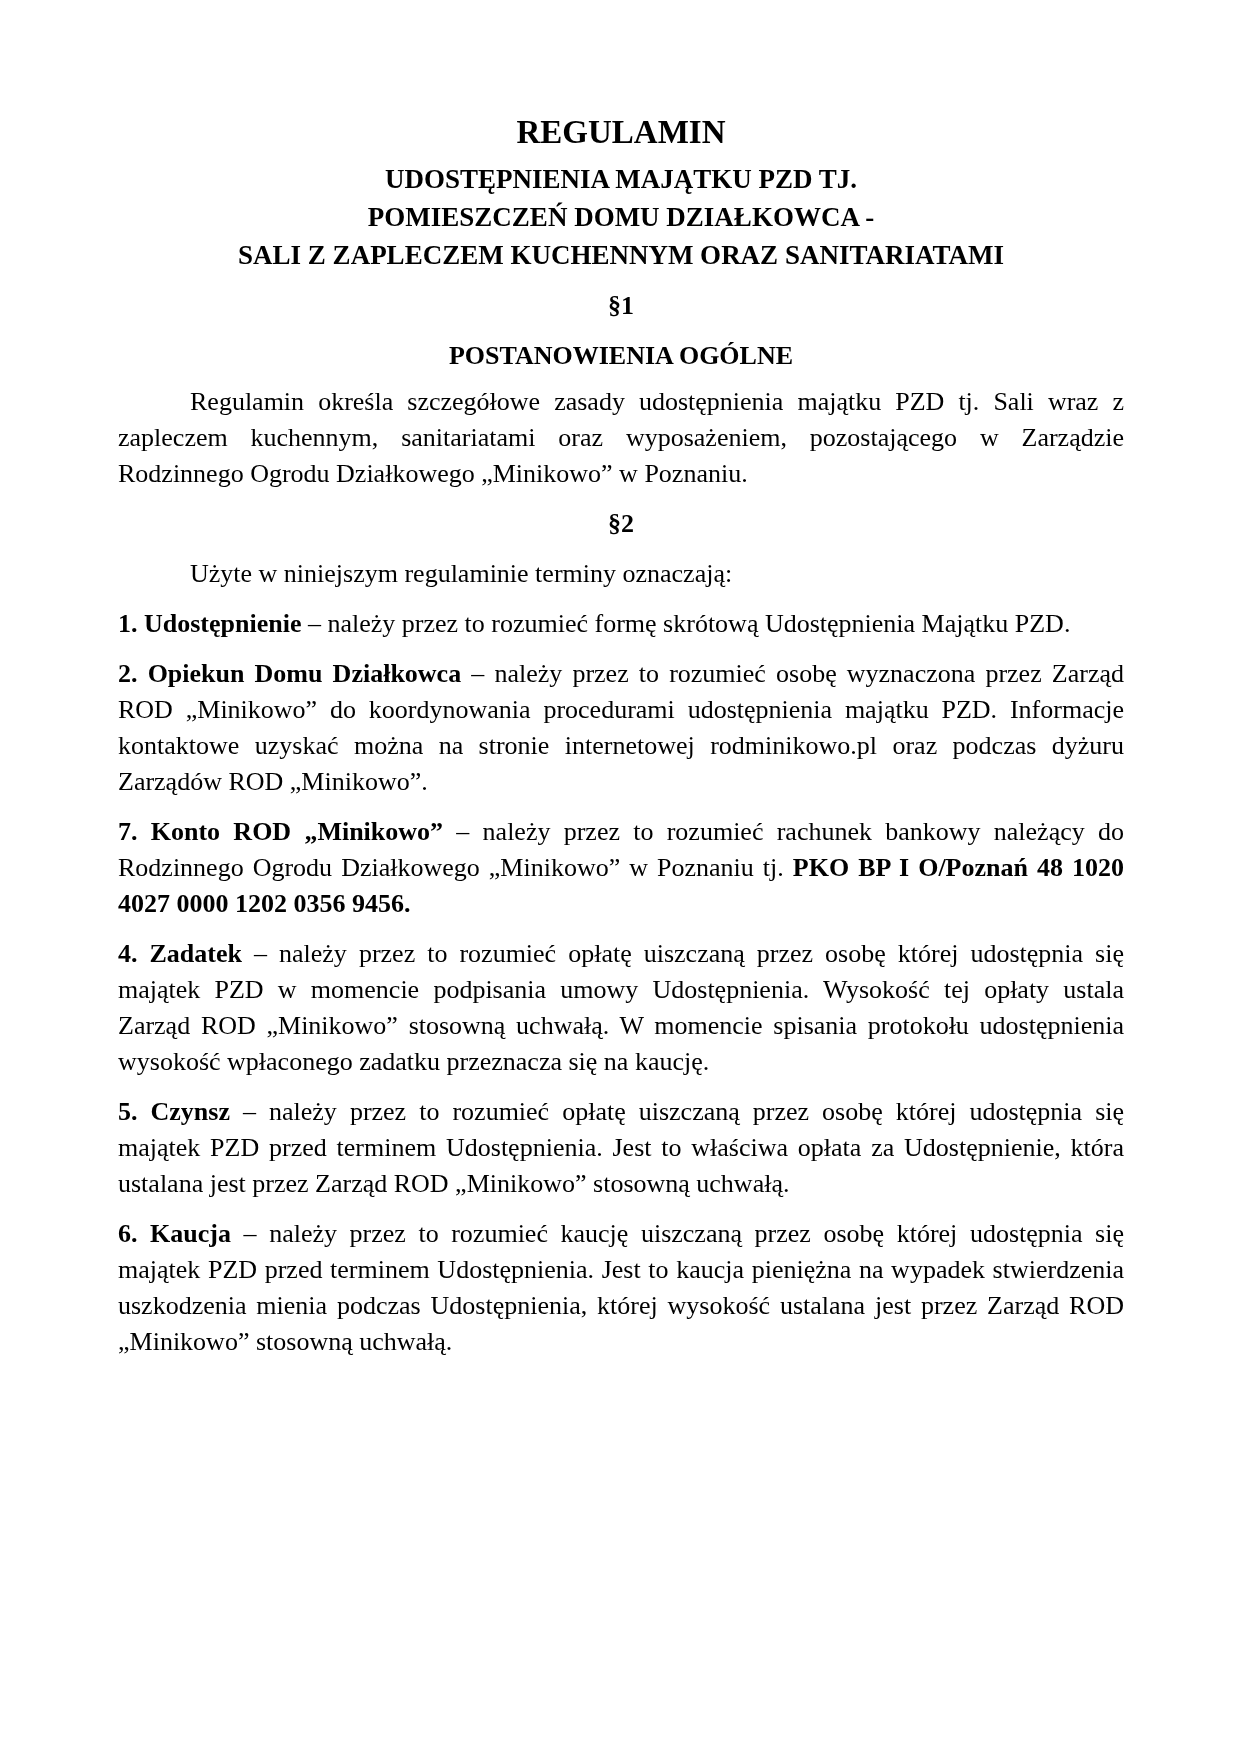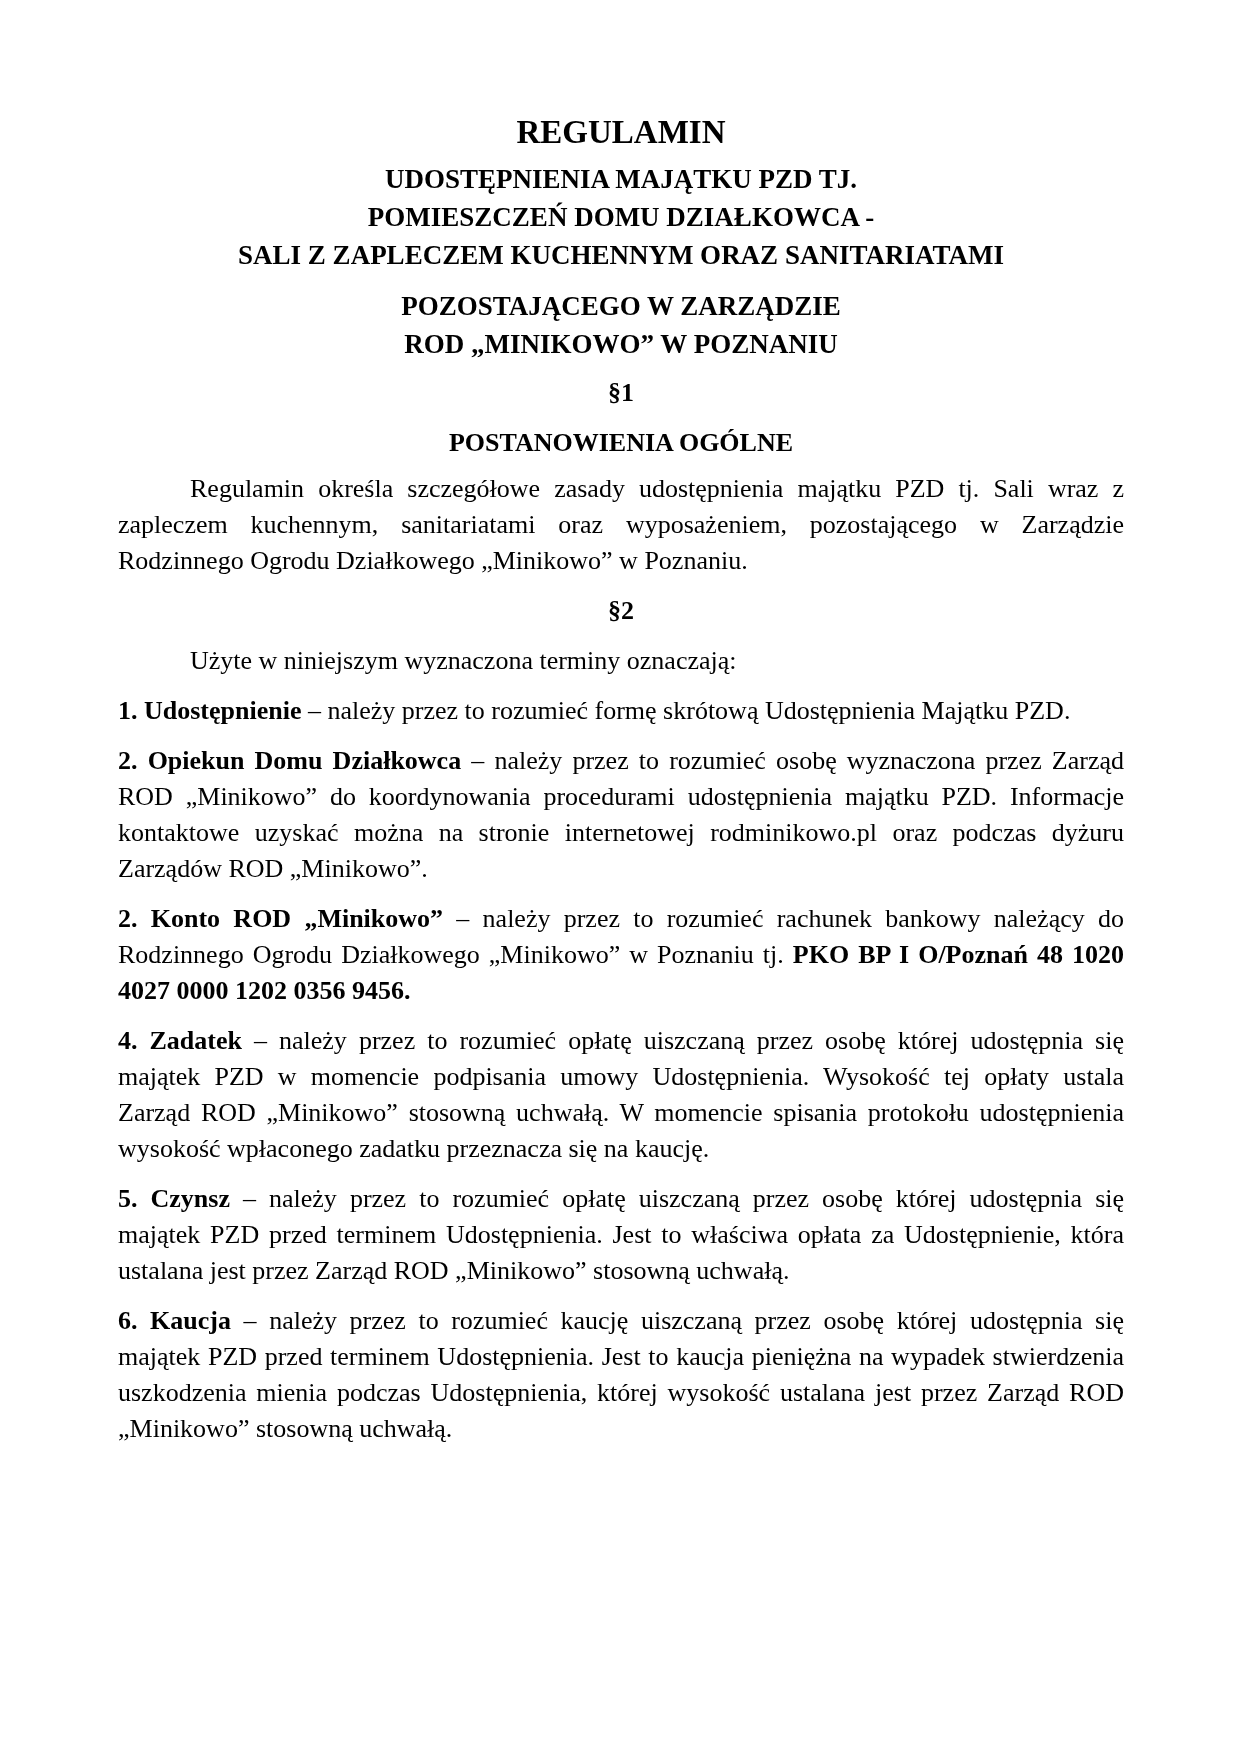--- a/index.html
+++ b/index.html
@@ -66,43 +66,39 @@
 
 <div class="page">
   <h1 class="title">REGULAMIN</h1>
 
   <div class="subtitle-block-1">
     <p class="subtitle">UDOSTĘPNIENIA MAJĄTKU PZD TJ.</p>
     <p class="subtitle">POMIESZCZEŃ DOMU DZIAŁKOWCA -</p>
     <p class="subtitle">SALI Z ZAPLECZEM KUCHENNYM ORAZ SANITARIATAMI</p>
   </div>
 
-  <div class="subtitle-block-2">
-    <p class="subtitle">POZOSTAJĄCEGO W ZARZĄDZIE</p>
-    <p class="subtitle">ROD „MINIKOWO” W POZNANIU</p>
-  </div>
 
   <section>
     <p class="section-mark">§1</p>
     <p class="section-heading">POSTANOWIENIA OGÓLNE</p>
     <p class="para indent">Regulamin określa szczegółowe zasady udostępnienia majątku PZD tj. Sali wraz z zapleczem kuchennym, sanitariatami oraz wyposażeniem, pozostającego w Zarządzie Rodzinnego Ogrodu Działkowego „Minikowo” w Poznaniu.</p>
   </section>
 
   <section>
     <p class="section-mark mt-sec2">§2</p>
-    <p class="para indent">Użyte w niniejszym wyznaczona terminy oznaczają:</p>
+    <p class="para indent">Użyte w niniejszym regulaminie terminy oznaczają:</p>
 
     <p class="para">
       <b>1. Udostępnienie</b><span> – należy przez to rozumieć formę skrótową Udostępnienia Majątku PZD.</span>
     </p>
     <p class="para">
       <b>2. Opiekun Domu Działkowca</b><span> – należy przez to rozumieć osobę wyznaczona przez Zarząd ROD „Minikowo” do koordynowania procedurami udostępnienia majątku PZD. Informacje kontaktowe uzyskać można na stronie internetowej rodminikowo.pl oraz podczas dyżuru Zarządów ROD „Minikowo”.</span>
     </p>
     <p class="para">
-      <b>2. Konto ROD „Minikowo”</b><span> – należy przez to rozumieć rachunek bankowy należący do Rodzinnego Ogrodu Działkowego „Minikowo” w Poznaniu tj. </span><b>PKO BP I O/Poznań 48 1020 4027 0000 1202 0356 9456.</b>
+      <b>7. Konto ROD „Minikowo”</b><span> – należy przez to rozumieć rachunek bankowy należący do Rodzinnego Ogrodu Działkowego „Minikowo” w Poznaniu tj. </span><b>PKO BP I O/Poznań 48 1020 4027 0000 1202 0356 9456.</b>
     </p>
     <p class="para">
       <b>4. Zadatek</b><span> – należy przez to rozumieć opłatę uiszczaną przez osobę której udostępnia się majątek PZD w momencie podpisania umowy Udostępnienia. Wysokość tej opłaty ustala Zarząd ROD „Minikowo” stosowną uchwałą. W momencie spisania protokołu udostępnienia wysokość wpłaconego zadatku przeznacza się na kaucję.</span>
     </p>
     <p class="para">
       <b>5. Czynsz</b><span> – należy przez to rozumieć opłatę uiszczaną przez osobę której udostępnia się majątek PZD przed terminem Udostępnienia. Jest to właściwa opłata za Udostępnienie, która ustalana jest przez Zarząd ROD „Minikowo” stosowną uchwałą.</span>
     </p>
     <p class="para">
       <b>6. Kaucja</b><span> – należy przez to rozumieć kaucję uiszczaną przez osobę której udostępnia się majątek PZD przed terminem Udostępnienia. Jest to kaucja pieniężna na wypadek stwierdzenia uszkodzenia mienia podczas Udostępnienia, której wysokość ustalana jest przez Zarząd ROD „Minikowo” stosowną uchwałą.</span>
     </p>

